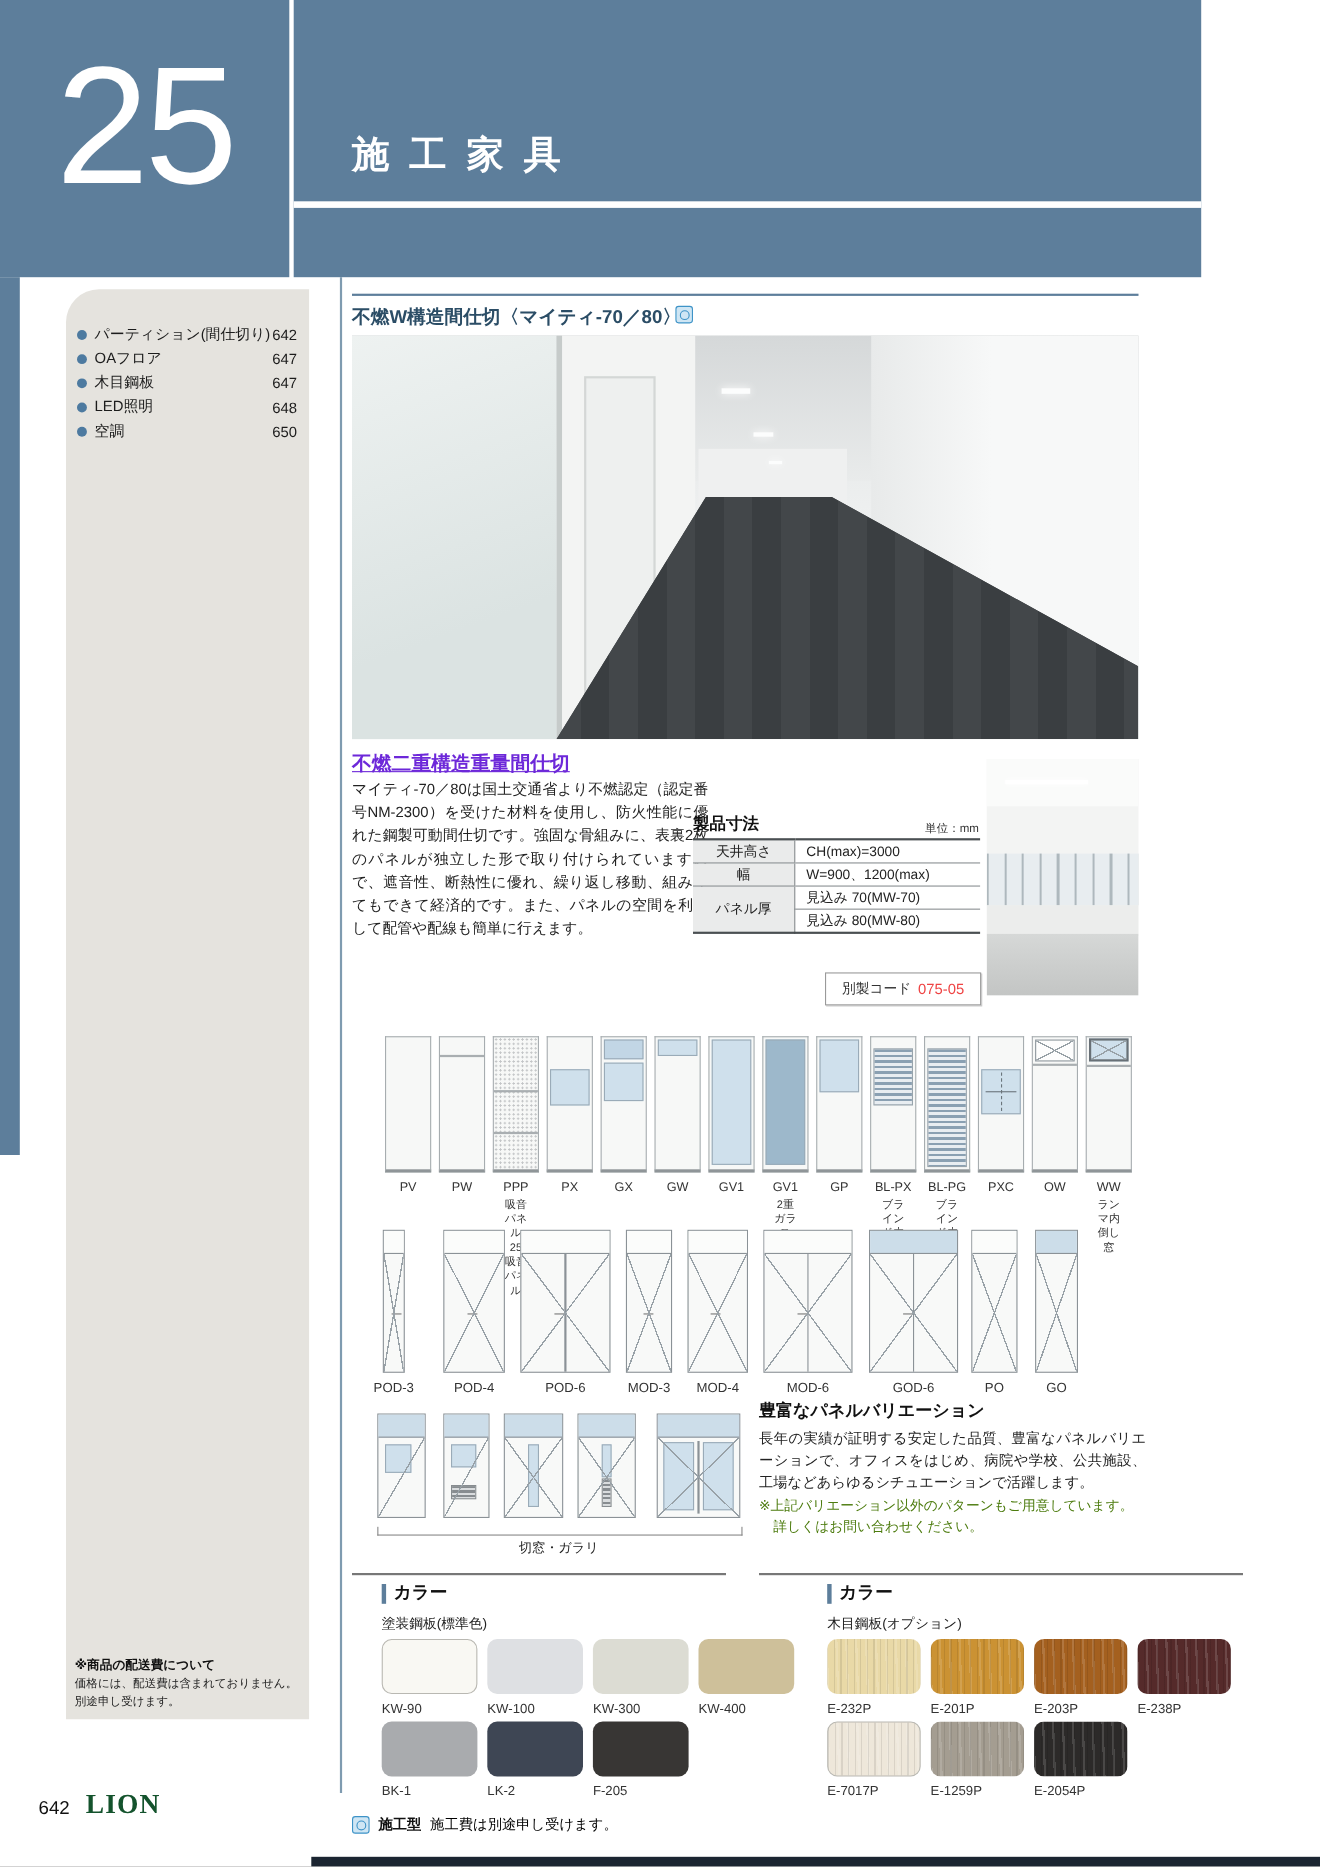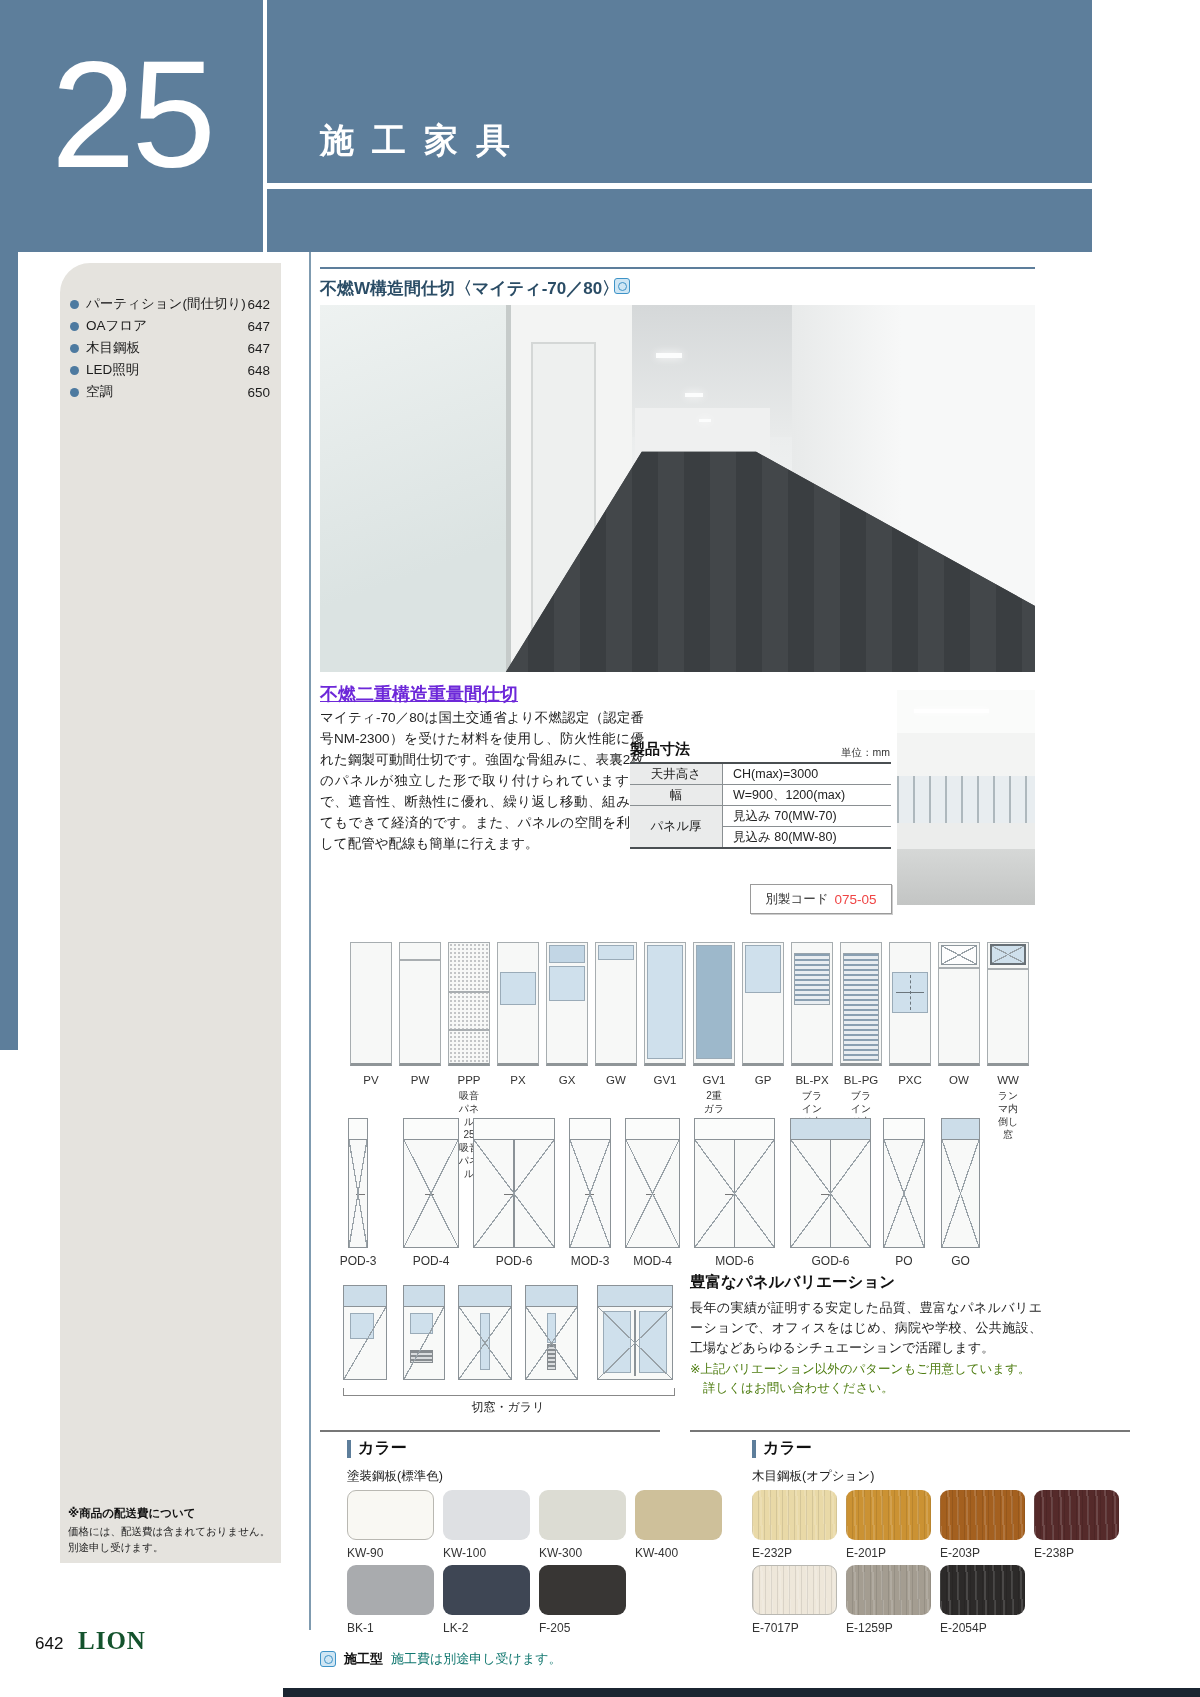--- a/index.html
+++ b/index.html
@@ -132,21 +132,21 @@
   .chip{height:50px;border-radius:9px;}
   .chip.bordered{border:1px solid #b9b8b2;box-sizing:border-box;}
   .chip.wood{background-image:repeating-linear-gradient(90deg,rgba(0,0,0,.09) 0 1px,transparent 1px 6px),
              repeating-linear-gradient(88deg,rgba(255,255,255,.14) 0 2px,transparent 2px 9px);}
   .swgrid.gl .chip{width:87px;} .swgrid.gr .chip{width:85px;}
   .slabel{margin-top:6px;font-size:12px;color:#333;}
 
   
   .build-note{left:320px;top:1650px;display:flex;align-items:center;gap:8px;}
   .build-note .bl{font-size:13px;font-weight:bold;color:#111;}
-  .build-note .bt{font-size:13px;color:#0f766e;}
+  .build-note .bt{font-size:13px;color:#000000;}
   .pageno{left:35px;top:1634px;font-size:17px;color:#111;}
   .brand{left:78px;top:1627px;font-size:25px;font-weight:bold;font-family:"Liberation Serif","DejaVu Serif",serif;color:#14532d;letter-spacing:1px;}
   .bottombar{left:283px;top:1688px;width:917px;height:9px;background:#1b2531;}
 </style>
 </head>
 <body>
 
 <div class="page">
 
   <div class="abs block25">

